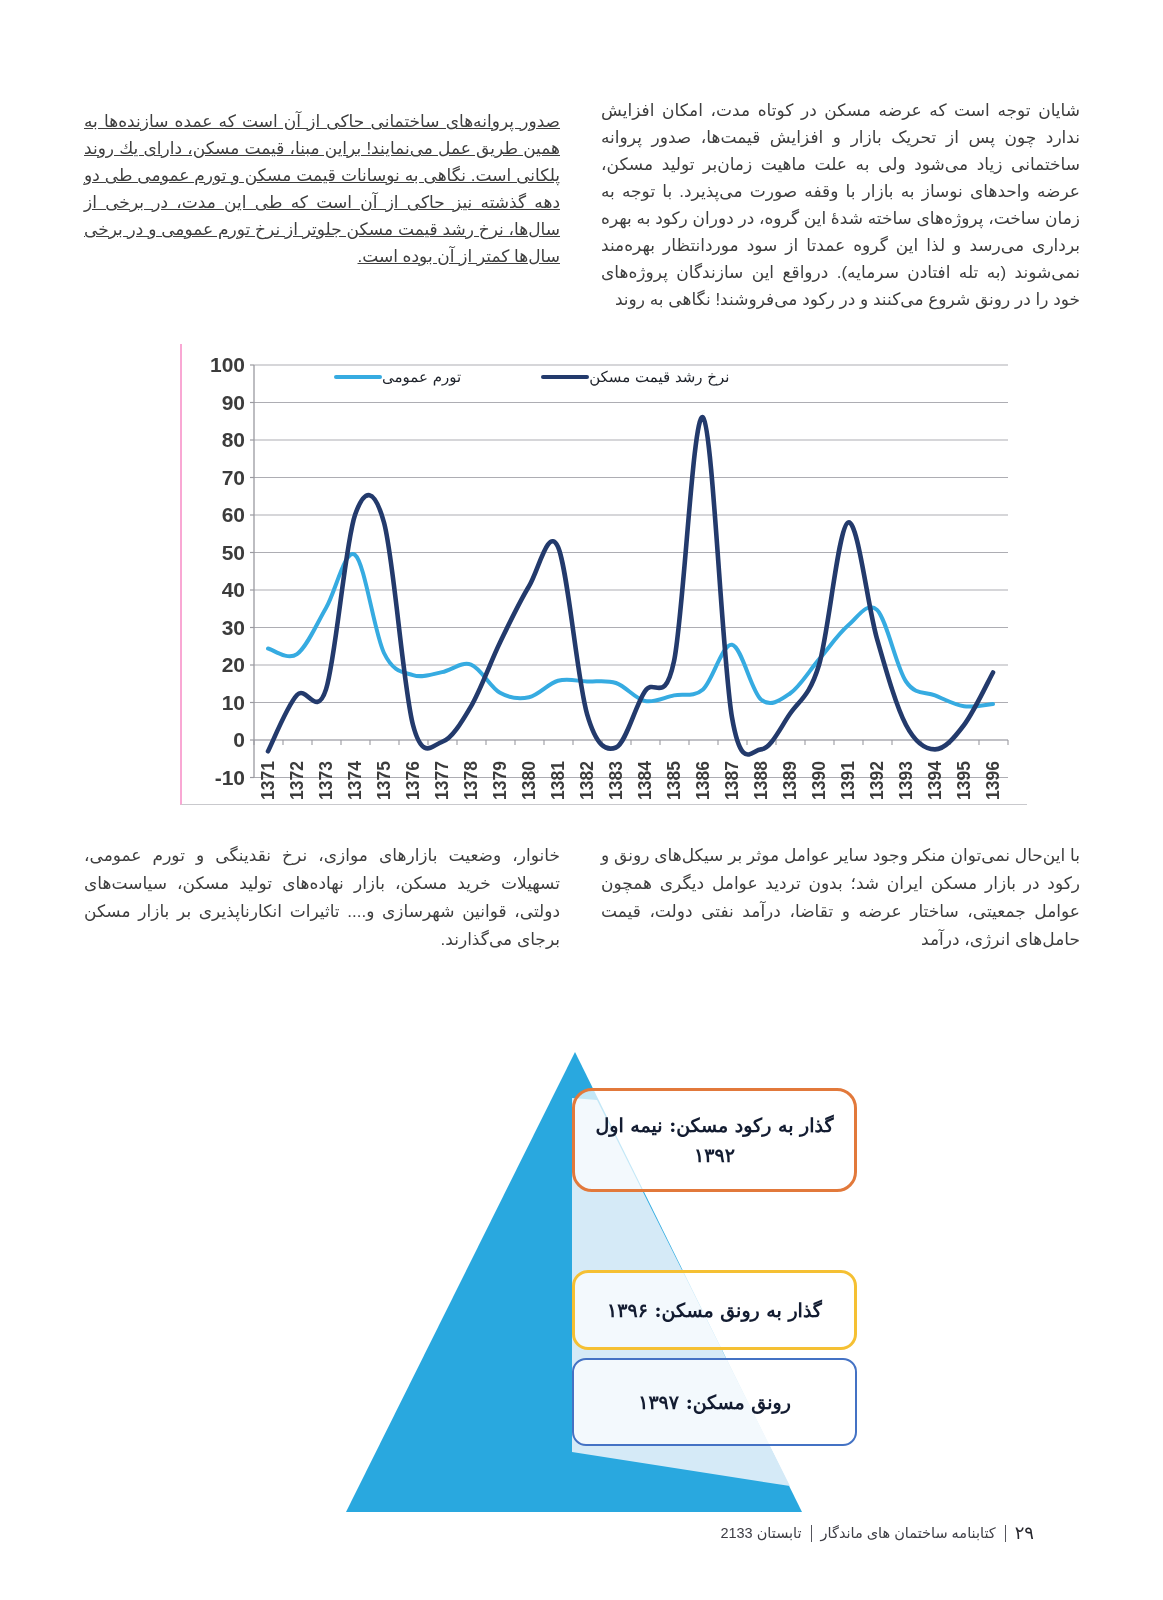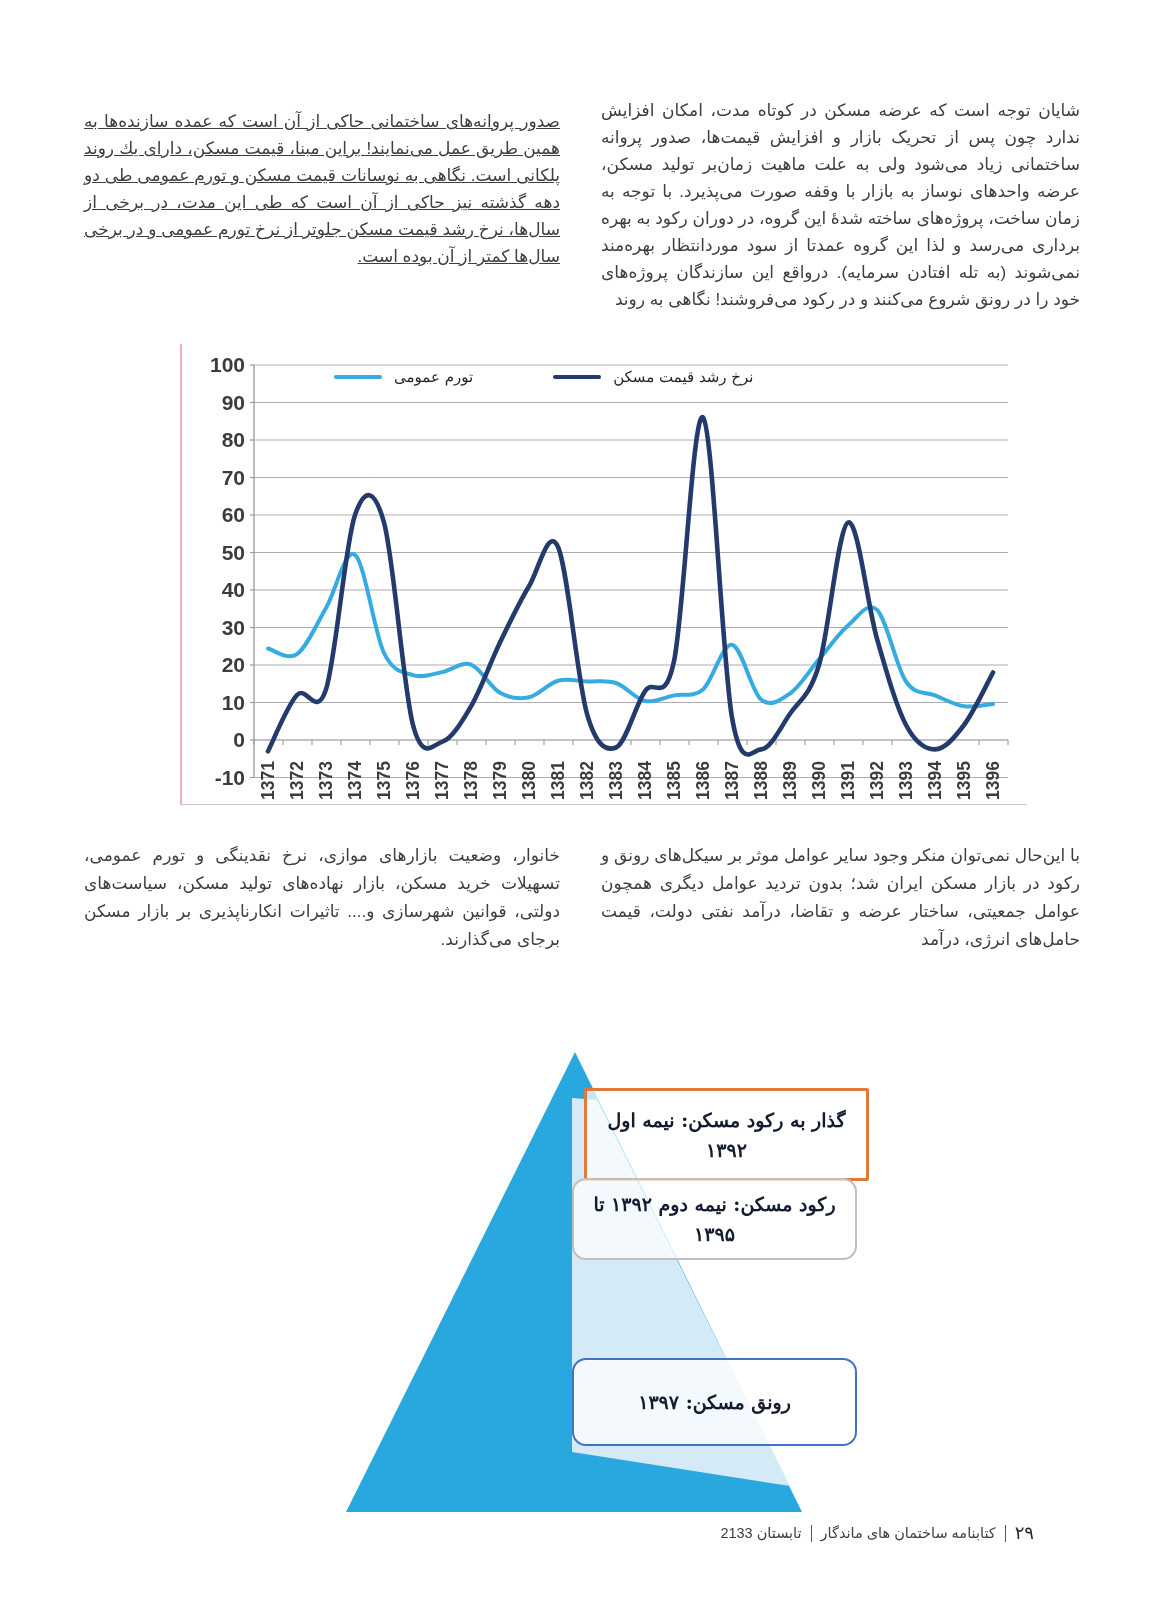--- a/index.html
+++ b/index.html
@@ -8,21 +8,21 @@
   .para{position:absolute;direction:rtl;text-align:justify;color:#3e3e3e;
         font-size:17px;line-height:27px;font-weight:400;}
   .para.small-block{line-height:28px;}
   
   .chart-frame{position:absolute;left:180px;top:344px;width:845px;height:460px;
         border-left:2px solid #f9a8d4;border-bottom:1px solid #c9c9cd;}
   .chart-frame svg{position:absolute;left:0;top:0;}
   .legend{position:absolute;left:152px;top:24px;display:flex;align-items:center;
         direction:ltr;white-space:nowrap;}
   .legend .swatch{display:inline-block;width:48px;height:4px;border-radius:2px;}
-  .legend .lbl{direction:rtl;font-size:15px;color:#20242c;margin:0 10px 0 12px;
+  .legend .lbl{direction:rtl;font-size:15px;color:#20242c;margin:0 10px 0 0;
         font-family:"DejaVu Serif","Liberation Serif",serif;}
   .legend .gap{width:70px;}
   
   .pyr-svg{position:absolute;left:330px;top:1040px;}
   .stage-box{position:absolute;left:572px;width:285px;box-sizing:border-box;
         background:rgba(255,255,255,0.72);display:flex;align-items:center;justify-content:center;
         direction:rtl;text-align:center;color:#131c31;font-weight:bold;
         font-family:"DejaVu Serif","Liberation Serif",serif;font-size:19px;line-height:30px;
         padding:4px 14px;}
   
@@ -145,22 +145,22 @@
   </div>
 
   <div class="para small-block" style="left:84px;top:842px;width:476px;">خانوار، وضعیت بازارهای موازی، نرخ نقدینگی و تورم عمومی، تسهیلات خرید مسکن، بازار نهاده‌های تولید مسکن، سیاست‌های دولتی، قوانین شهرسازی و.... تاثیرات انکارناپذیری بر بازار مسکن برجای می‌گذارند.</div>
   <div class="para small-block" style="left:601px;top:842px;width:479px;">با این‌حال نمی‌توان منکر وجود سایر عوامل موثر بر سیکل‌های رونق و رکود در بازار مسکن ایران شد؛ بدون تردید عوامل دیگری همچون عوامل جمعیتی، ساختار عرضه و تقاضا، درآمد نفتی دولت، قیمت حامل‌های انرژی، درآمد</div>
 
   <svg class="pyr-svg" width="490" height="480" viewBox="0 0 490 480">
     <polygon id="pyr-main" points="245,12 16,472 472,472" fill="#29a8df"></polygon>
     <polygon id="pyr-light" points="242,58 267,60 460,446 242,412" fill="#d5eaf7"></polygon>
   </svg>
 
-  <div class="stage-box" style="border-radius: 2px; top: 1088px; height: 93px; border: 3px solid rgb(226, 121, 59); margin-left: 12px;">گذار به رکود مسکن: نیمه اول ۱۳۹۲</div>
-  <div class="stage-box" style="border-radius: 14px; top: 1178px; height: 82px; border: 2px solid rgb(191, 191, 191);">رکود مسکن: نیمه دوم ۱۳۹۲ تا ۱۳۹۵</div>
+  <div class="stage-box" style="border-radius: 20px; top: 1088px; height: 104px; border: 3px solid rgb(226, 121, 59);">گذار به رکود مسکن: نیمه اول ۱۳۹۲</div>
+  <div class="stage-box" style="border-radius: 16px; top: 1270px; height: 80px; border: 3px solid rgb(245, 192, 51);">گذار به رونق مسکن: ۱۳۹۶</div>
   <div class="stage-box" style="border-radius: 14px; top: 1358px; height: 88px; border: 2.5px solid rgb(68, 114, 196);">رونق مسکن: ۱۳۹۷</div>
 
   <div class="footer">
     <span class="pageno">۲۹</span>
     <span class="fdiv"></span>
     <span class="ftext">کتابنامه ساختمان های ماندگار</span>
     <span class="fdiv"></span>
     <span class="ftext">تابستان 2133</span>
   </div>
 </div>

